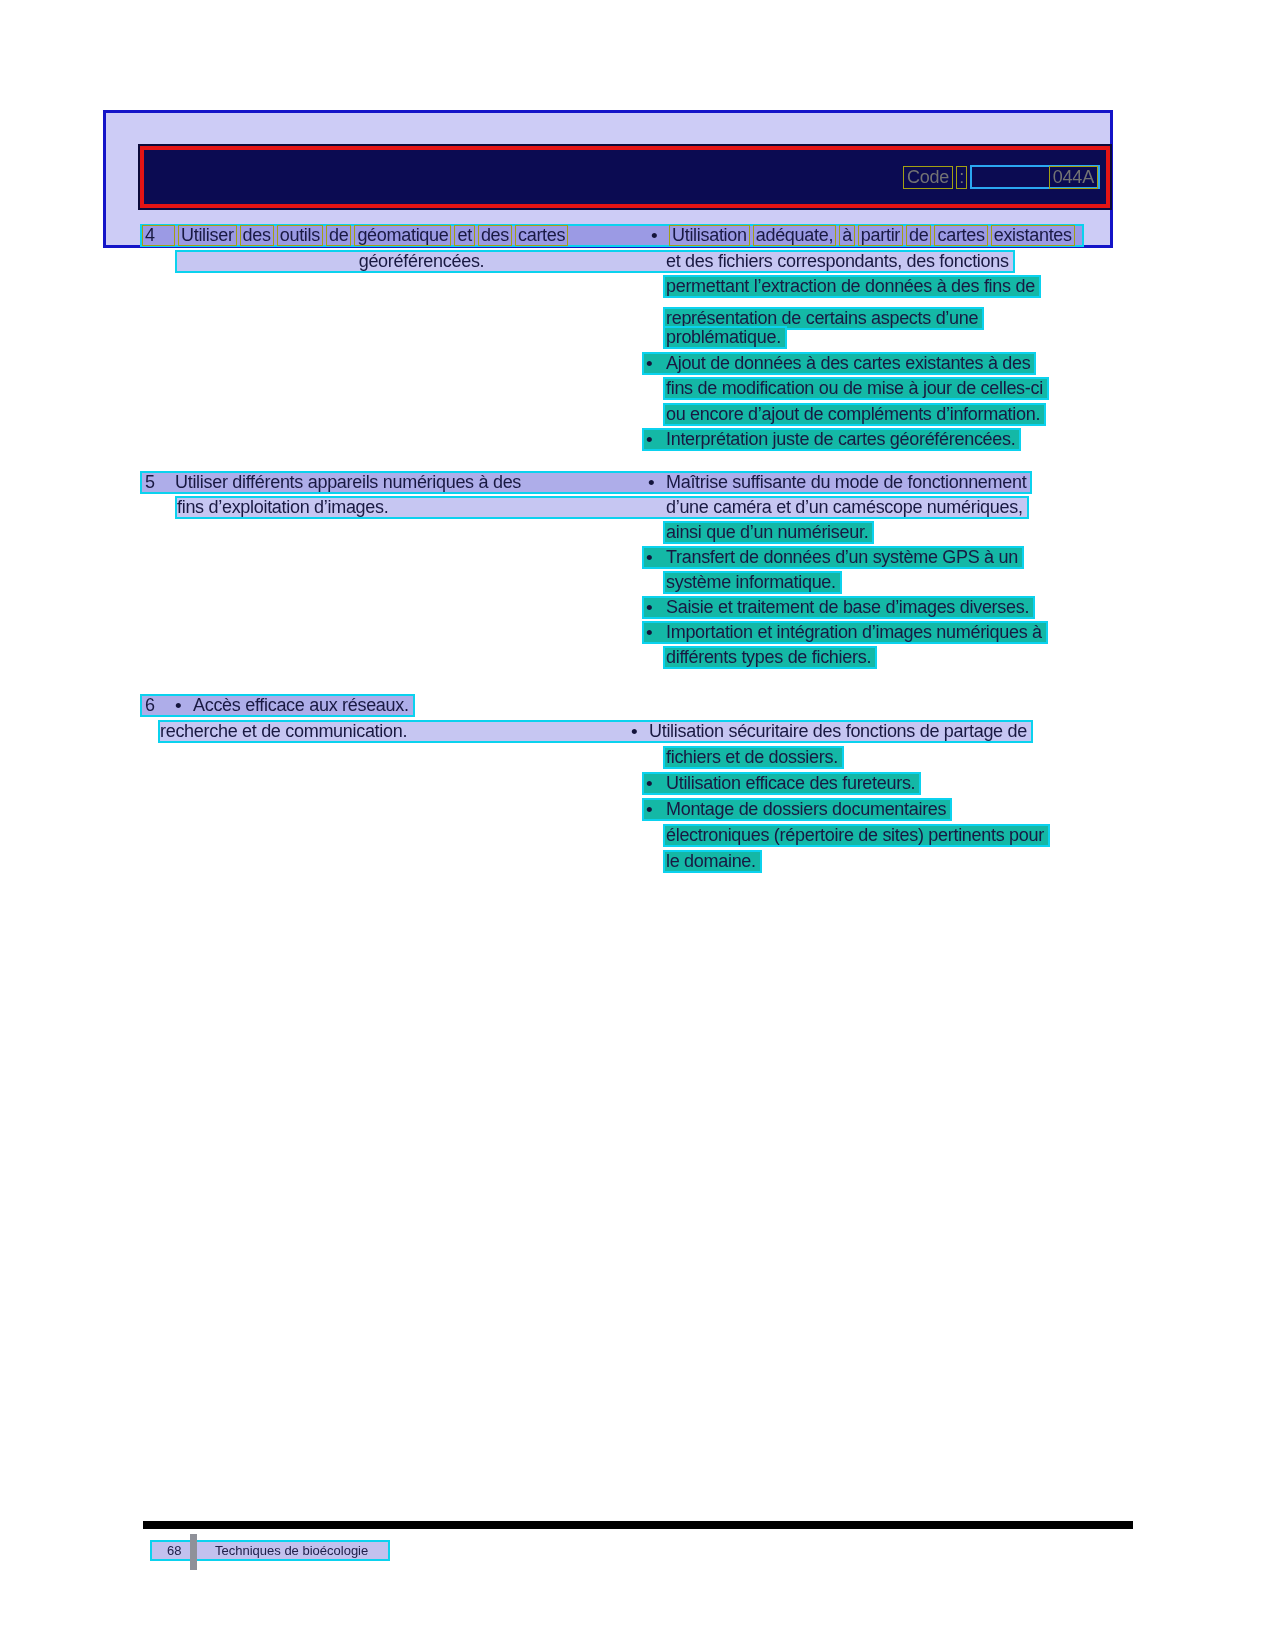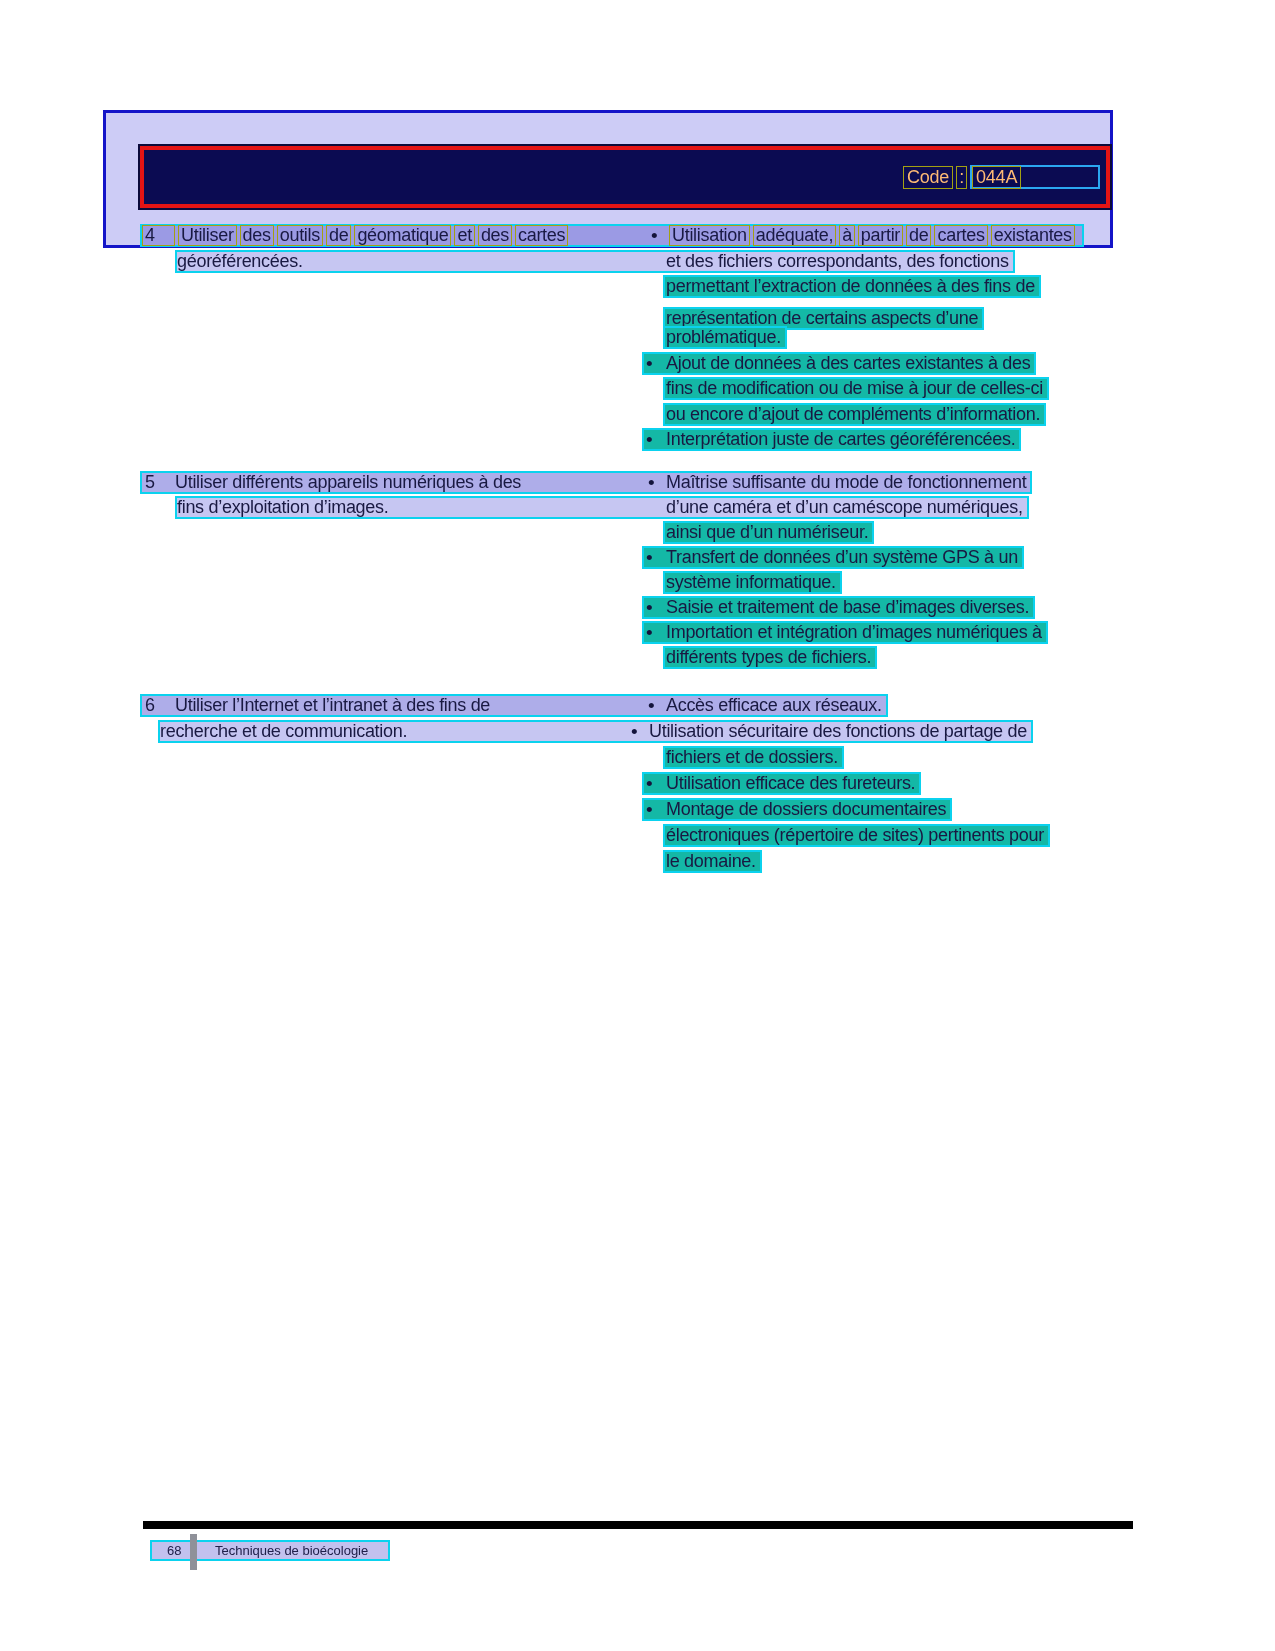--- a/index.html
+++ b/index.html
@@ -7,25 +7,25 @@
         font-family:"Liberation Sans", sans-serif;}
 
   
   .outer-frame{position:absolute;left:103px;top:110px;width:1010px;height:138px;
                box-sizing:border-box;background:#cdccf6;border:3px solid #1414c8;}
 
   
   .banner{position:absolute;left:140px;top:146px;width:970px;height:62px;box-sizing:border-box;
           background:#0b0b52;border:4px solid #e41414;outline:2px solid #0a0a3a;z-index:3;}
   .code-field{display:flex;height:100%;align-items:center;justify-content:flex-end;
-              padding-right:6px;color:#fdba74;font-size:18px;letter-spacing:-0.2px;}
+              padding-right:6px;color:#737373;font-size:18px;letter-spacing:-0.2px;}
   .wbox{border:1px solid #a3a012;padding:0 3px;display:inline-block;}
   .code-colon{border:1px solid #a3a012;padding:0 2px;margin-left:3px;}
   .code-value-box{border:2px solid #2ba7f0;margin-left:3px;width:130px;display:flex;
-                  justify-content:flex-start;align-items:center;height:24px;box-sizing:border-box;}
+                  justify-content:flex-end;align-items:center;height:24px;box-sizing:border-box;}
 
   
   .tbl{position:absolute;left:0;top:0;width:1275px;height:1651px;z-index:4;}
   .hl{position:absolute;box-sizing:border-box;border:2px solid #0bd2ee;background:#14b8a6;
       height:23px;display:inline-flex;align-items:center;white-space:nowrap;
       font-size:18px;line-height:19px;letter-spacing:-0.3px;color:#191942;padding-right:4px;}
   .fill-dark{background:#9b9ae4;}
   .fill-mid{background:#aeade9;}
   .fill-light{background:#c6c6f2;}
   .slot{display:inline-block;flex:none;}
@@ -64,21 +64,21 @@
     </div>
   </div>
 
   <div class="tbl">
       <div class="hl fill-dark" style="left: 140px; top: 224px;">
         <span class="slot slot-num word">4</span>
         <span class="slot slot-left"><span class="word">Utiliser</span><span class="word">des</span><span class="word">outils</span><span class="word">de</span><span class="word">géomatique</span><span class="word">et</span><span class="word">des</span><span class="word">cartes</span></span>
         <span class="dot">•</span>
         <span class="rline"><span class="word">Utilisation</span><span class="word">adéquate,</span><span class="word">à</span><span class="word">partir</span><span class="word">de</span><span class="word">cartes</span><span class="word">existantes</span></span>
       </div>
-      <div class="hl fill-light" style="left: 175px; top: 249.5px;">
+      <div class="hl fill-light" style="left: 175px; top: 249.5px; text-align: center;">
         <span class="slot slot-left2" style="width: 489px;">géoréférencées.</span>
         <span class="rline">et des fichiers correspondants, des fonctions</span>
       </div>
       <div class="hl cont" style="top: 275px; left: 663px;">
         <span class="rline">permettant l’extraction de données à des fins de</span>
       </div>
       <div class="hl cont" style="top: 307px; left: 663px;">
         <span class="rline">représentation de certains aspects d’une</span>
       </div>
       <div class="hl cont" style="top: 326px; left: 663px;">
@@ -124,21 +124,20 @@
       </div>
       <div class="hl bstart" style="top: 621px; left: 642px;">
         <span class="dot">•</span>
         <span class="rline">Importation et intégration d’images numériques à</span>
       </div>
       <div class="hl cont" style="top: 646px; left: 663px;">
         <span class="rline">différents types de fichiers.</span>
       </div>
       <div class="hl fill-mid" style="left: 140px; top: 694px;">
         <span class="slot slot-num">6</span>
-        <span class="slot slot-left">Utiliser l’Internet et l’intranet à des fins de</span>
         <span class="dot">•</span>
         <span class="rline">Accès efficace aux réseaux.</span>
       </div>
       <div class="hl fill-light" style="left: 158px; top: 720px;">
         <span class="slot slot-left2" style="width: 471px;">recherche et de communication.</span>
         <span class="dot">•</span>
         <span class="rline">Utilisation sécuritaire des fonctions de partage de</span>
       </div>
       <div class="hl cont" style="top: 746px; left: 663px;">
         <span class="rline">fichiers et de dossiers.</span>

